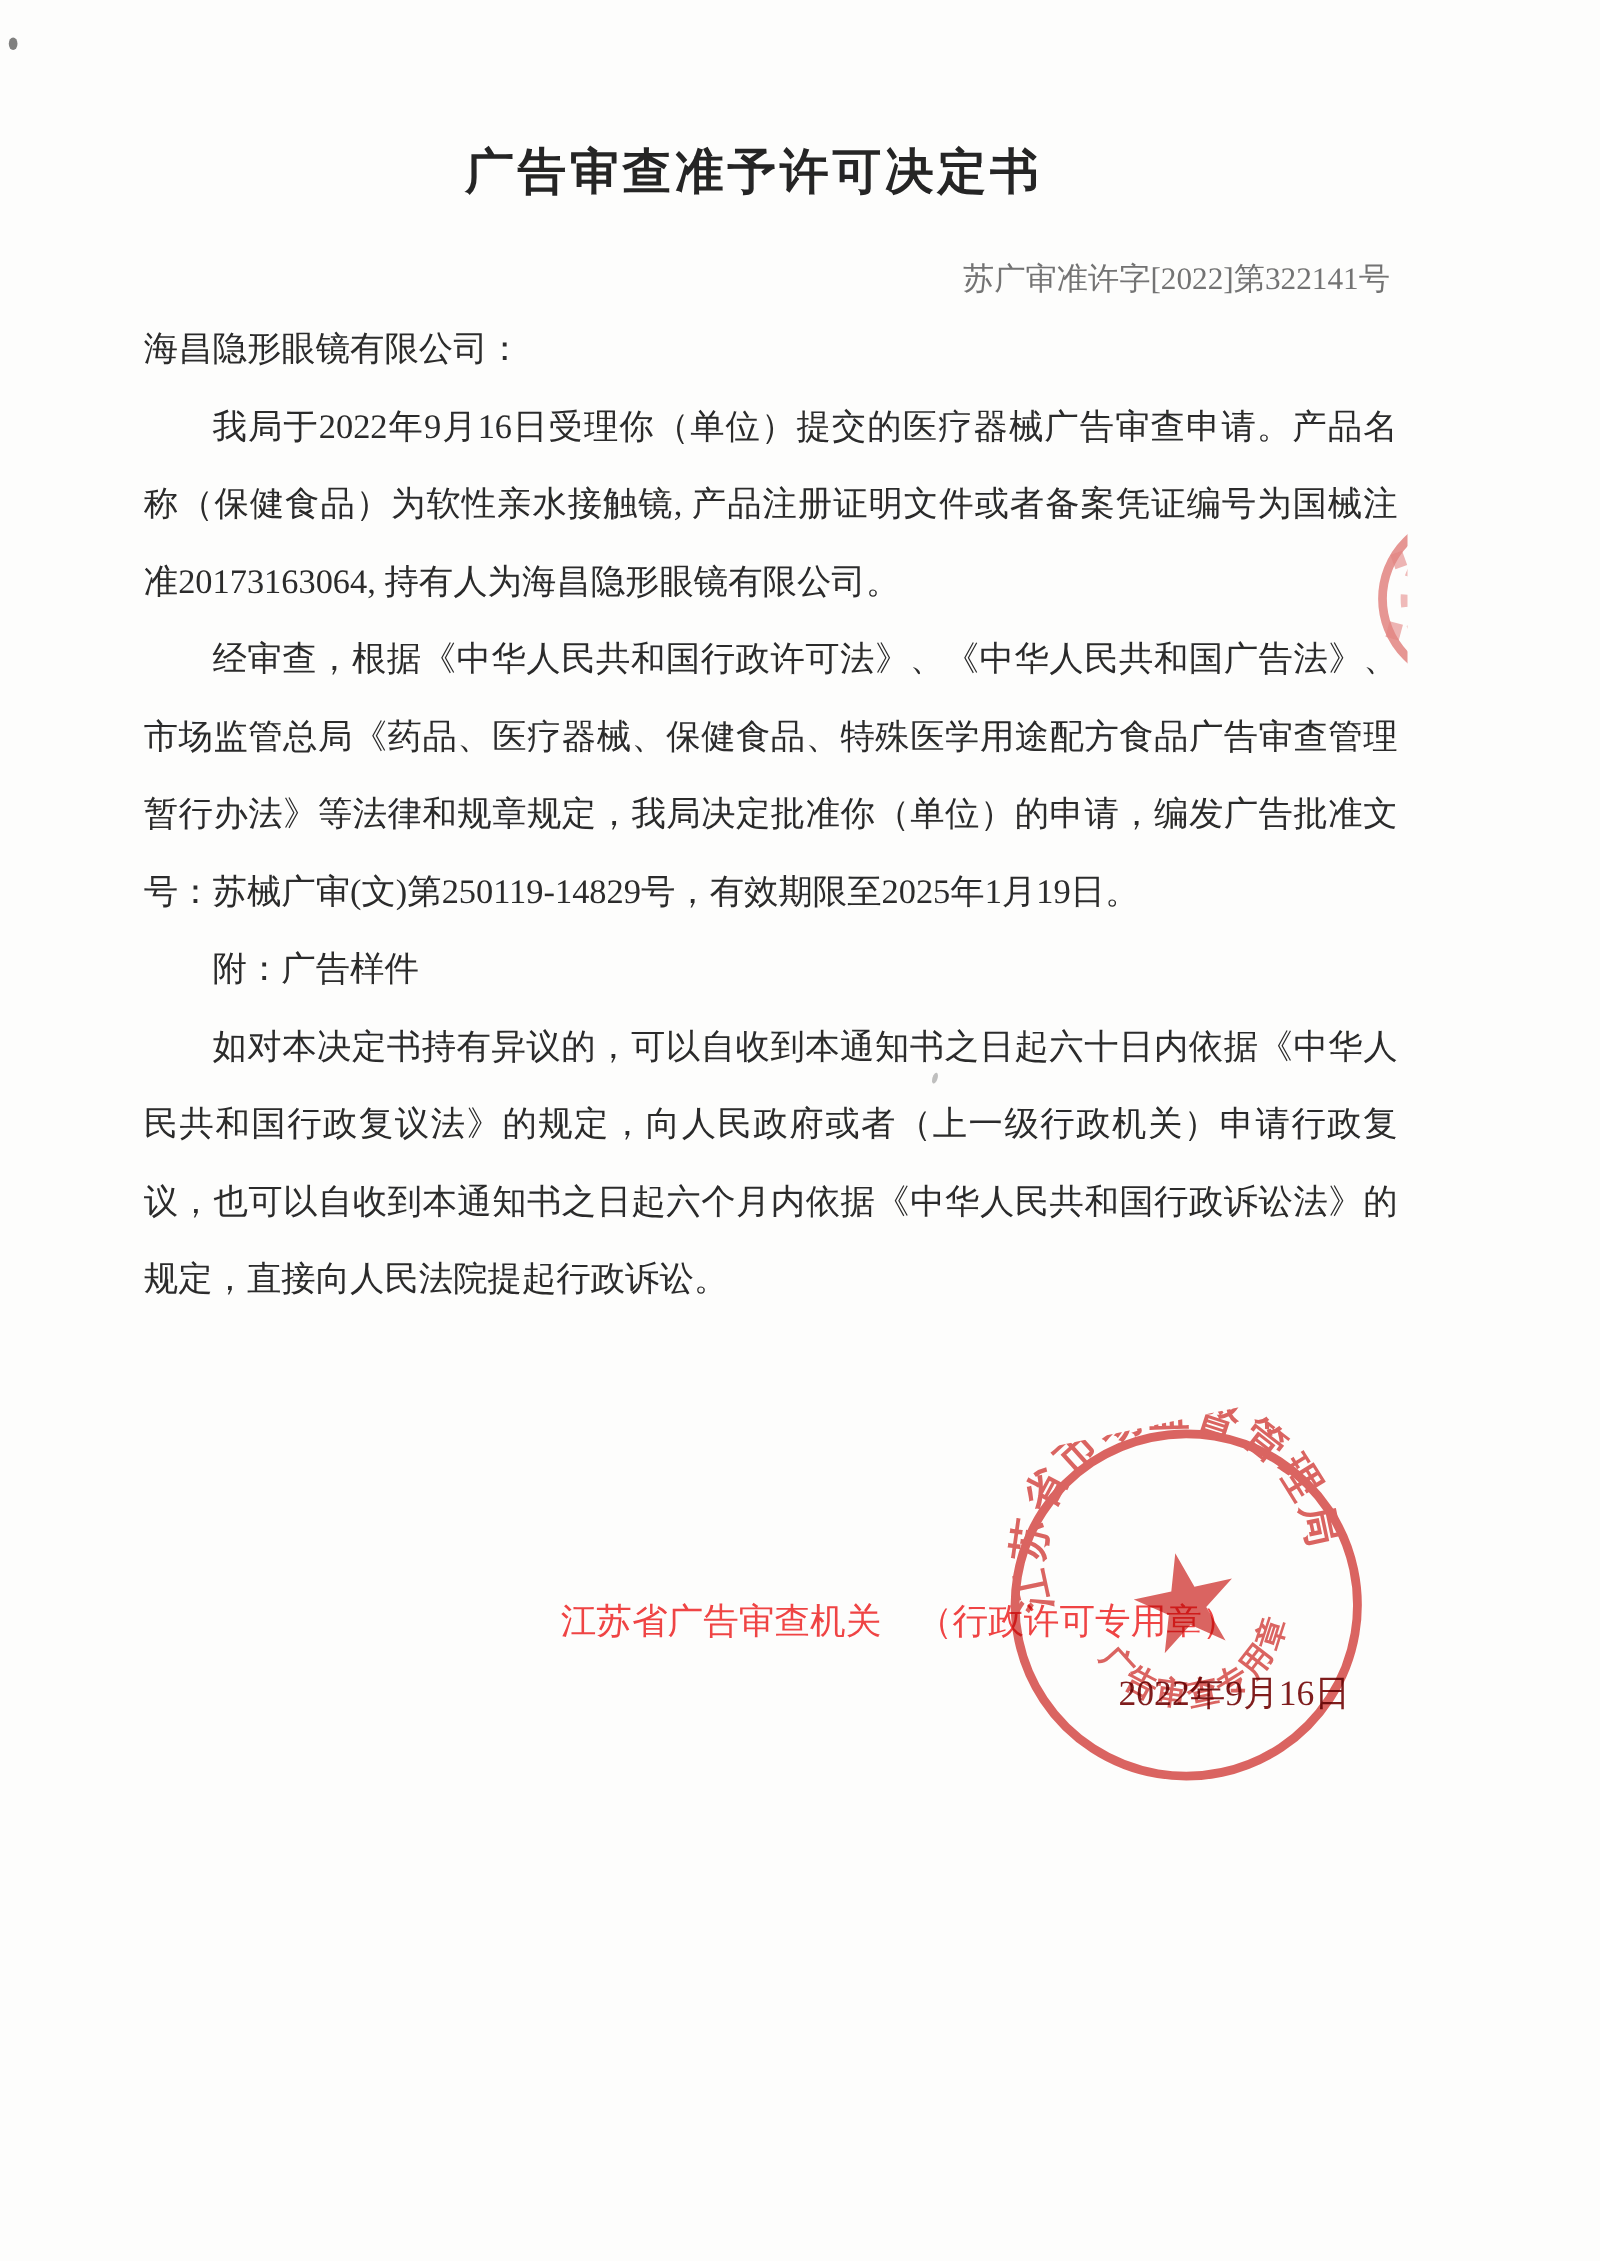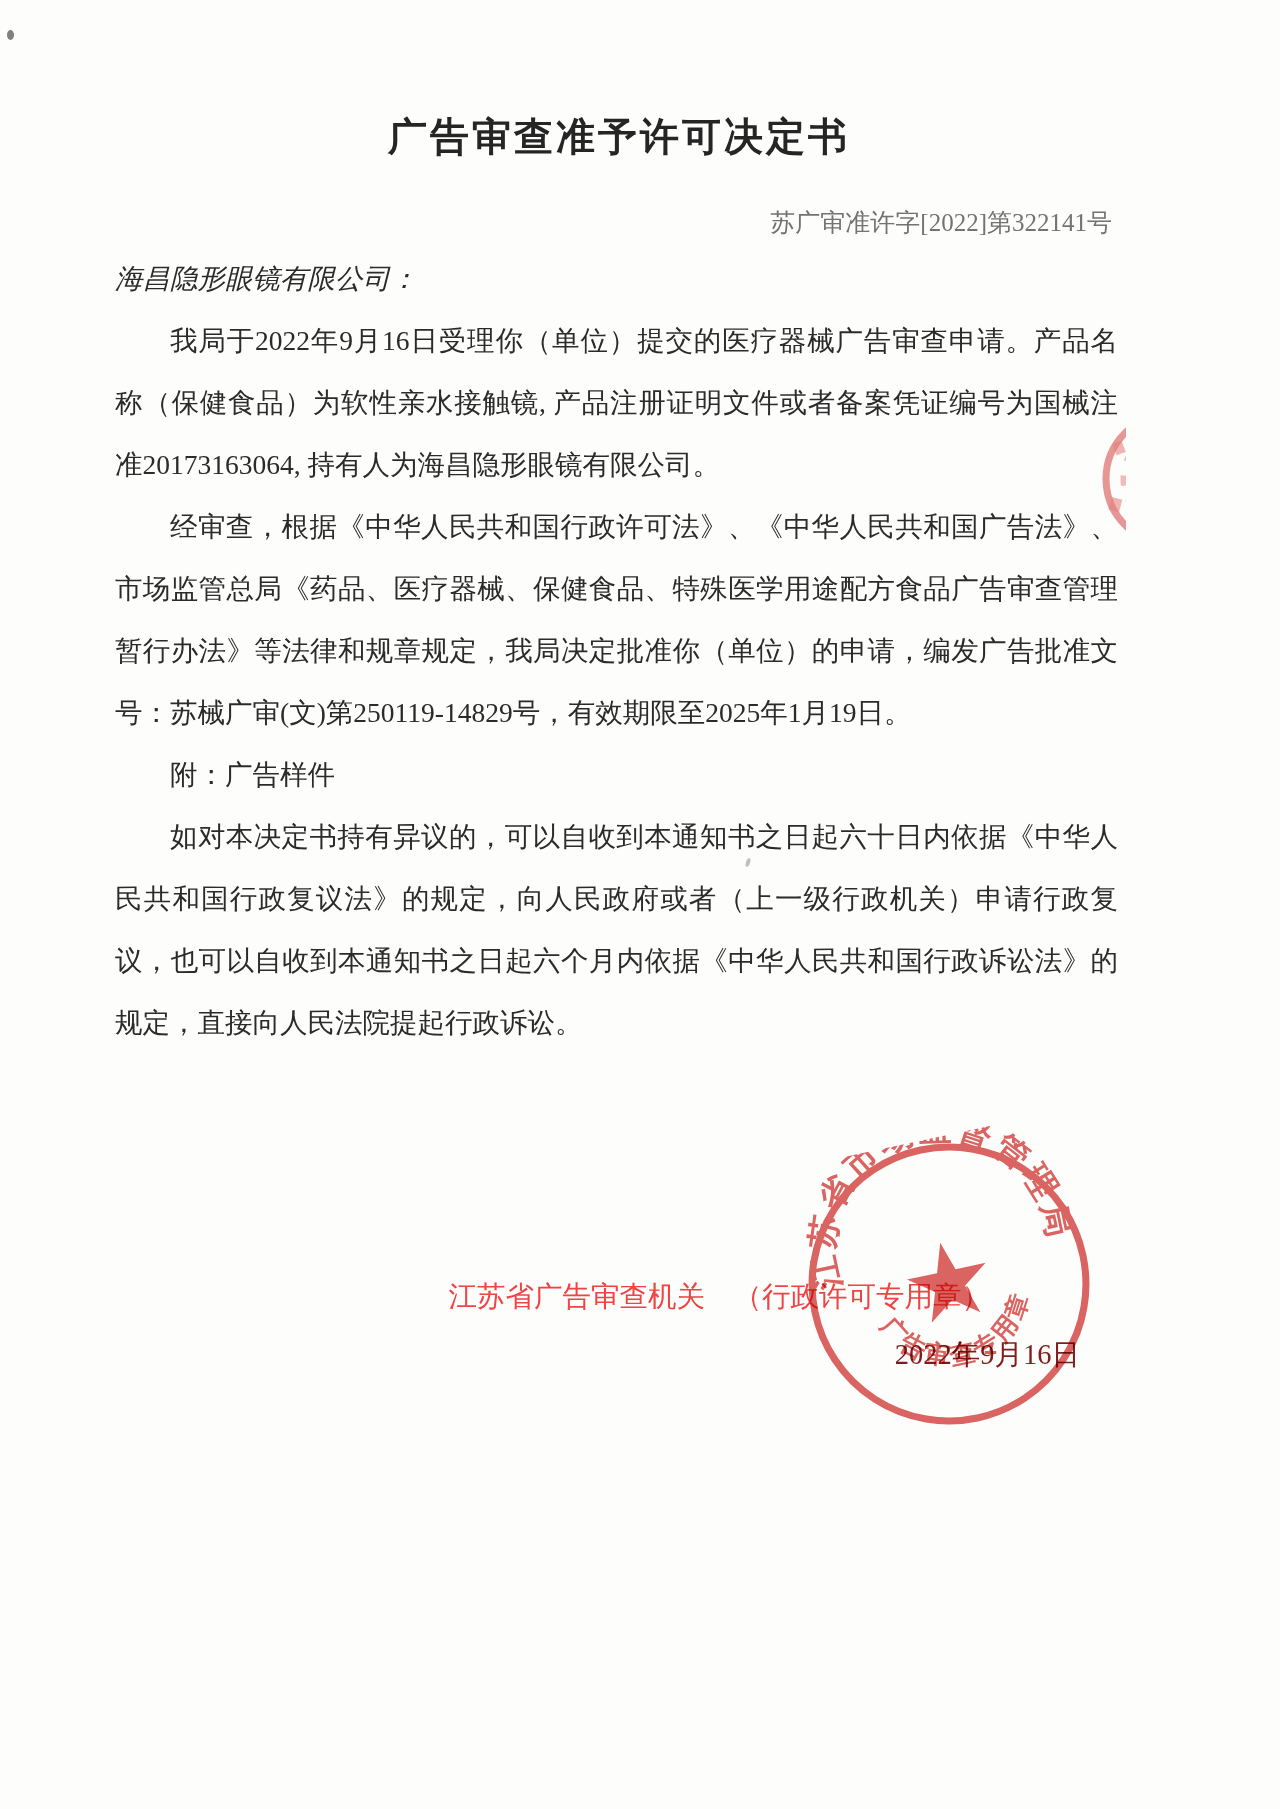--- a/index.html
+++ b/index.html
@@ -7,21 +7,21 @@
     position: relative;
     width: 1280px;
     height: 1809px;
     background: #fdfdfc;
     overflow: hidden;
     font-family: "Liberation Serif", "DejaVu Serif", serif;
     color: #2d2d2d;
   }
   .doc-title {
     position: absolute;
-    top: 110px; left: 144px; width: 950px;
+    top: 110px; left: 128px; width: 950px;
     text-align: center;
     font-size: 39px;
     font-weight: bold;
     letter-spacing: 3px;
     color: #252525;
   }
   .doc-number {
     position: absolute;
     top: 206px; right: 168px;
     font-size: 25px;
@@ -30,21 +30,21 @@
   }
   .body-text {
     position: absolute;
     top: 248px; left: 115px; width: 1003px;
     font-size: 27.5px;
     line-height: 62px;
     text-align: justify;
     color: #2b2b2b;
   }
   .body-text p { margin: 0; text-indent: 2em; }
-  .body-text p.salutation { text-indent: 0; font-style: italic; }
+  .body-text p.salutation { text-indent: 0; }
   .signature-line {
     position: absolute;
     top: 1278px; right: 290px;
     font-size: 28.5px;
     white-space: nowrap;
     color: #ef4444;
   }
   .date-line {
     position: absolute;
     top: 1336px; right: 200px;

